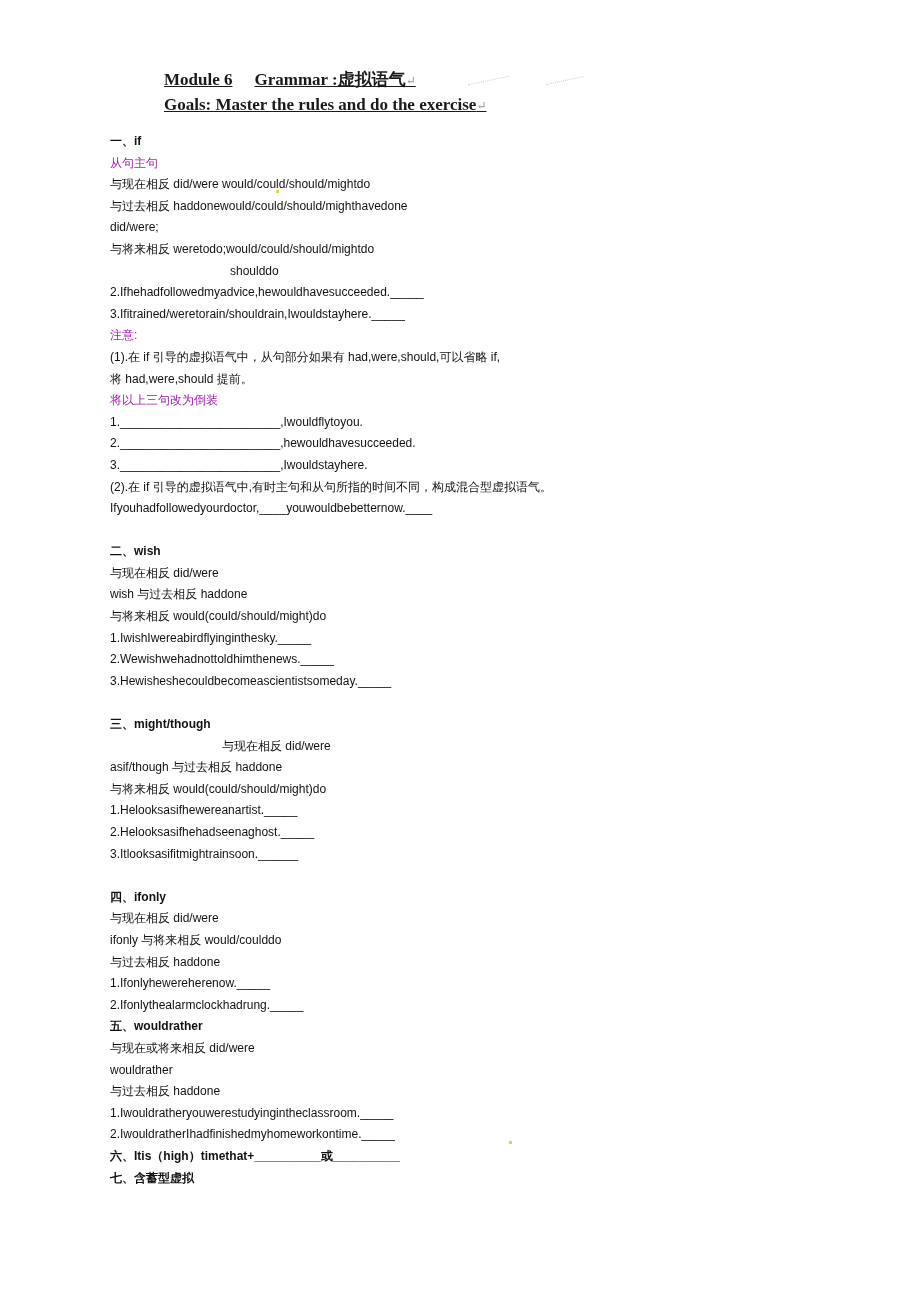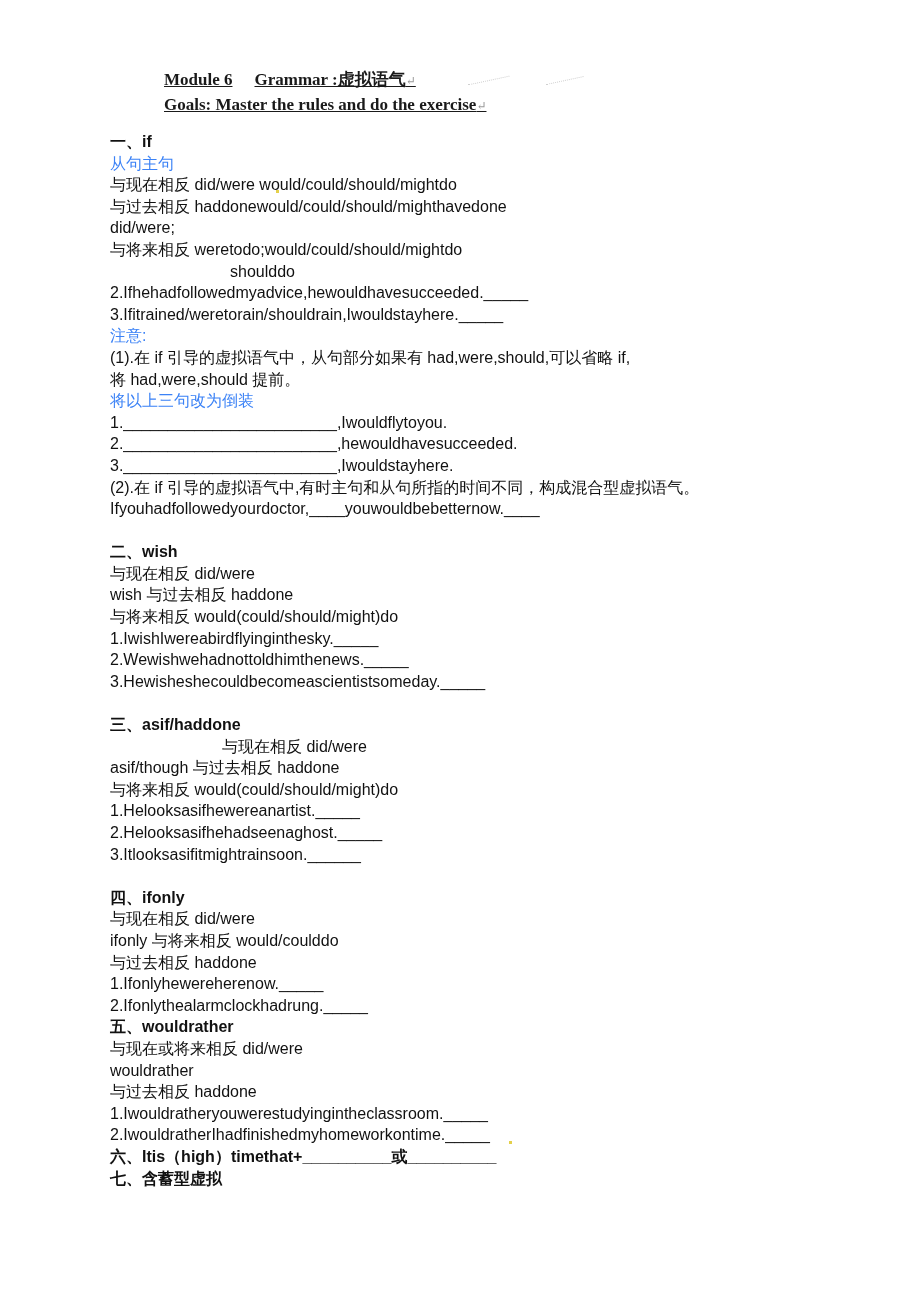--- a/index.html
+++ b/index.html
@@ -14,24 +14,24 @@
       font-weight: bold; font-size: 17px; color: #1a1a1a; line-height: 24px; text-decoration: underline;
     }
     .page-header .title-row span.gap { display: inline-block; width: 22px; }
     .para-mark { color: #999; font-weight: normal; font-size: 12px; }
     .speckle {
       position: absolute; height: 1px; border-top: 1px dotted #d0d0d0;
       transform: rotate(-12deg);
     }
     .body-text {
       position: absolute; left: 110px; top: 131px; width: 780px;
-      font-size: 16px; line-height: 21.6px;
+      font-size: 12px; line-height: 21.6px;
     }
     .line { white-space: pre; height: 21.6px; }
-    .zh { color: #3b82f6; }
+    .zh { color: #a21caf; }
     .bold { font-weight: bold; }
     .indent1 { padding-left: 120px; }
     .indent2 { padding-left: 112px; }
     .blank { height: 21.6px; }
     .tiny-mark { position: absolute; width: 3px; height: 3px; background: #e4d04a; }
   </style>
 </head>
 <body>
 
 <div class="page-header">
@@ -72,21 +72,21 @@
 
   <div class="line bold">二、wish</div>
   <div class="line">与现在相反 did/were</div>
   <div class="line">wish 与过去相反 haddone</div>
   <div class="line">与将来相反 would(could/should/might)do</div>
   <div class="line">1.IwishIwereabirdflyinginthesky._____</div>
   <div class="line">2.Wewishwehadnottoldhimthenews._____</div>
   <div class="line">3.Hewisheshecouldbecomeascientistsomeday._____</div>
   <div class="blank"></div>
 
-  <div class="line bold">三、asif/haddone</div>
+  <div class="line bold">三、might/though</div>
   <div class="line indent2">与现在相反 did/were</div>
   <div class="line">asif/though 与过去相反 haddone</div>
   <div class="line">与将来相反 would(could/should/might)do</div>
   <div class="line">1.Helooksasifhewereanartist._____</div>
   <div class="line">2.Helooksasifhehadseenaghost._____</div>
   <div class="line">3.Itlooksasifitmightrainsoon.______</div>
   <div class="blank"></div>
 
   <div class="line bold">四、ifonly</div>
   <div class="line">与现在相反 did/were</div>

